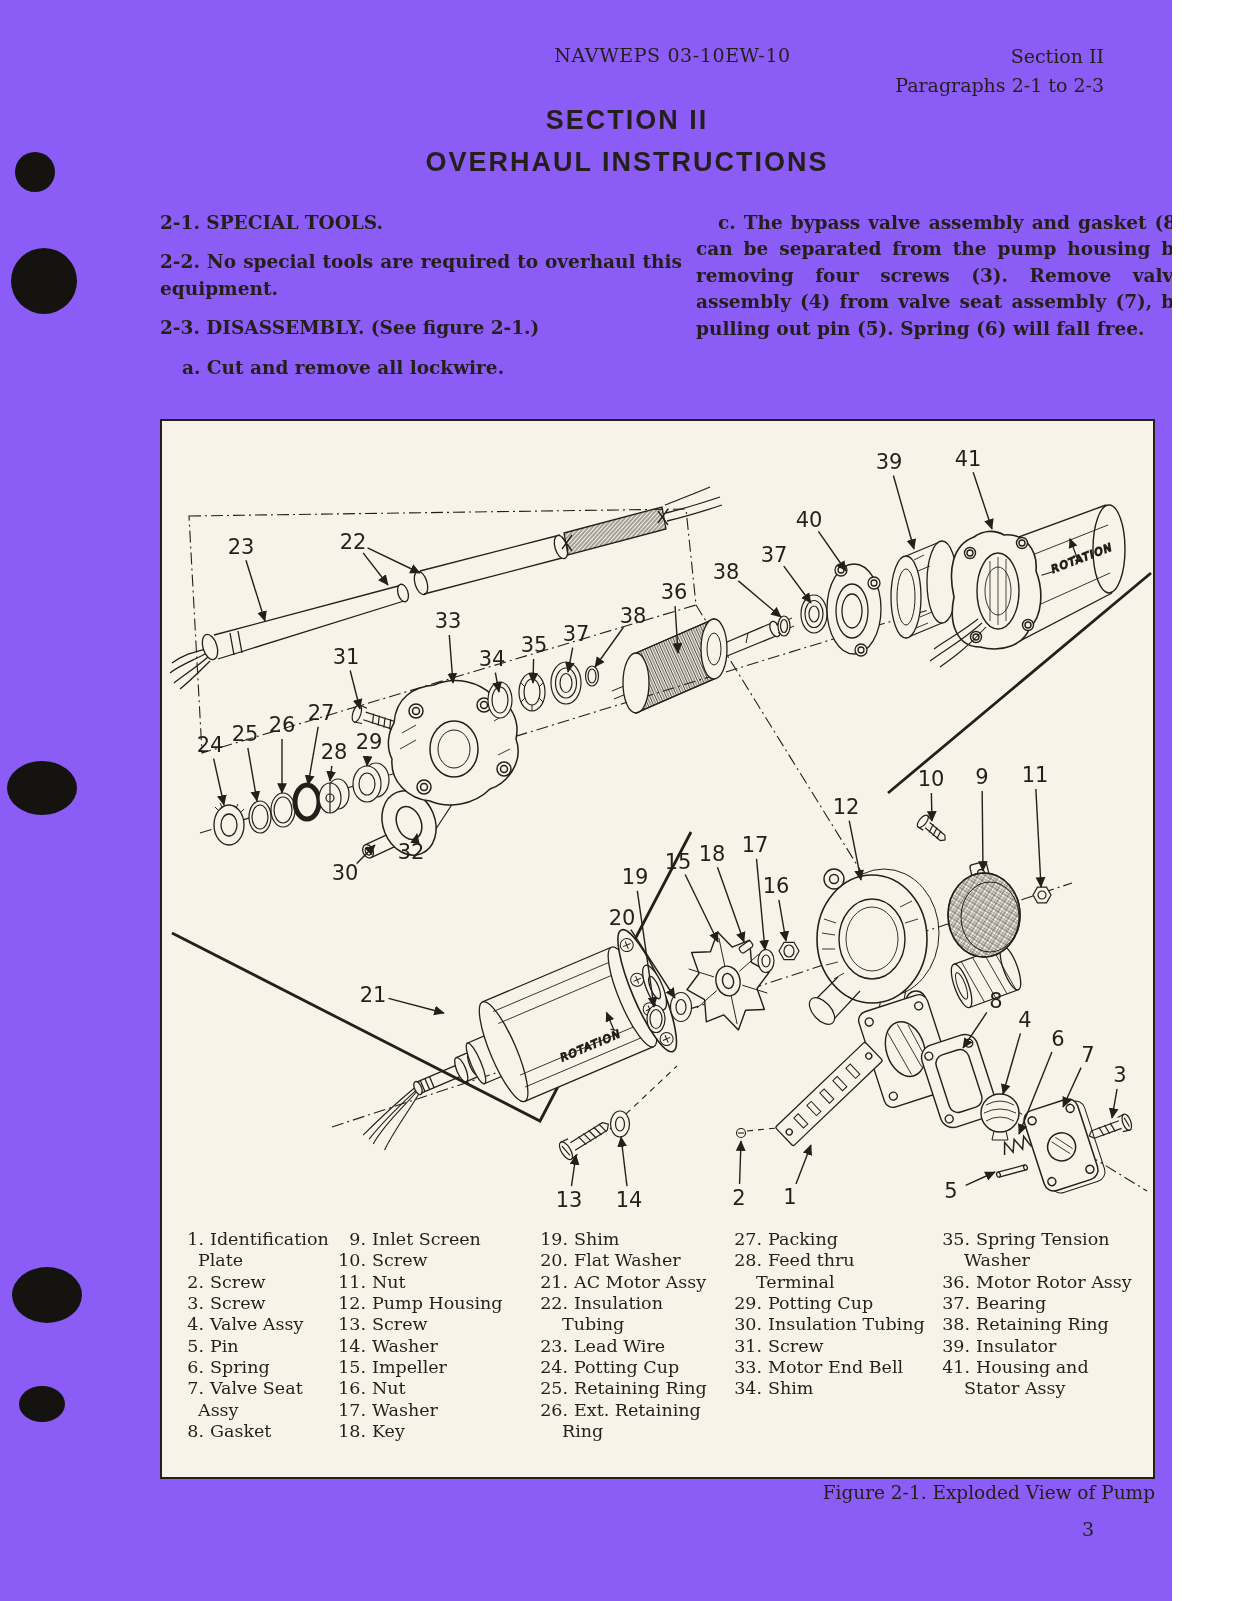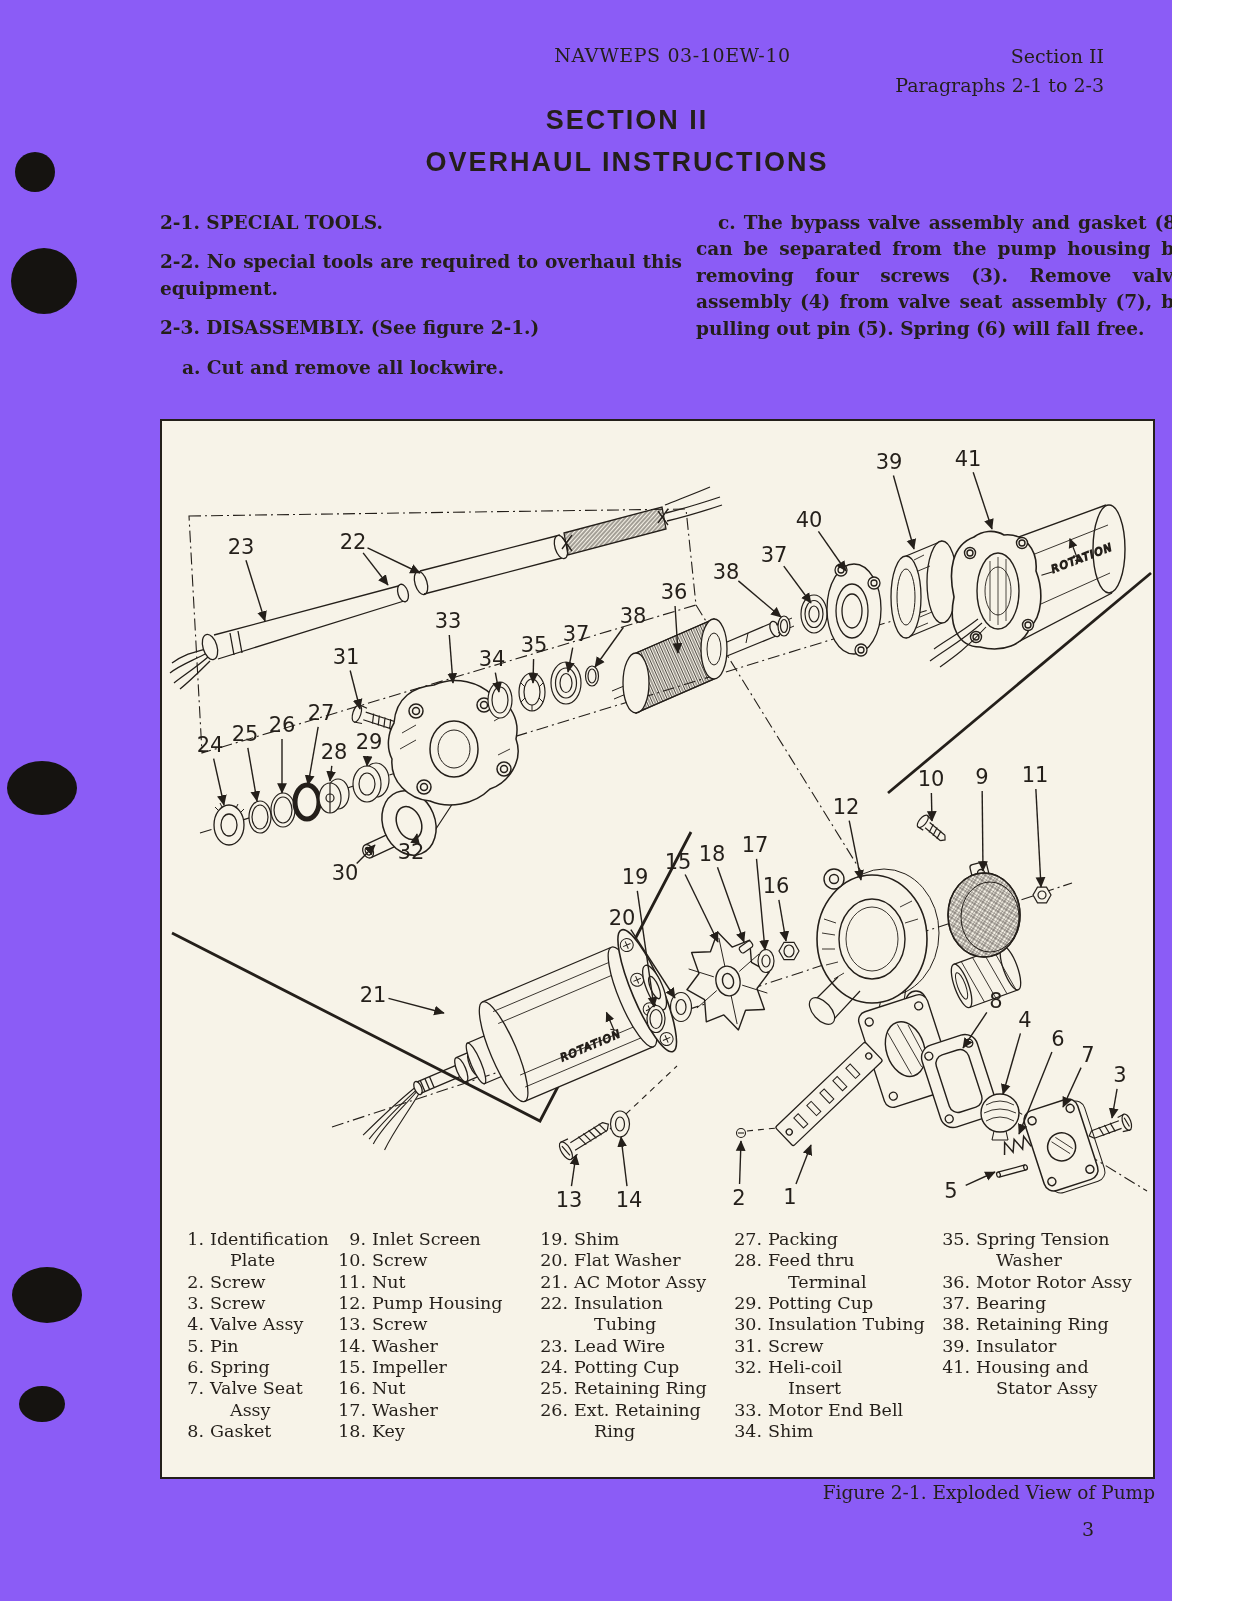--- a/index.html
+++ b/index.html
@@ -27,21 +27,21 @@
   .callout-num{font-family:"DejaVu Sans","Liberation Sans",sans-serif;font-size:21px;
     fill:#241f1a;text-anchor:middle;dominant-baseline:central;}
   .rot-label{font-family:"DejaVu Sans",sans-serif;font-size:10.5px;letter-spacing:1.5px;
     fill:#241f1a;font-style:italic;}
   .parts-list{position:absolute;left:12px;right:8px;top:808px;display:flex;
     justify-content:space-between;font-size:17.5px;line-height:1.22;}
   .pl-col0{width:150px;} .pl-col1{width:190px;} .pl-col2{width:182px;}
   .pl-col3{width:196px;} .pl-col4{width:205px;}
   .pl-item{white-space:nowrap;}
   .pl-num{display:inline-block;width:30px;text-align:right;margin-right:6px;}
-  .pl-lbl2{display:inline-block;margin-left:56px;}
+  .pl-lbl2{display:inline-block;margin-left:24px;}
   .caption{position:absolute;left:160px;top:1482px;width:995px;text-align:right;font-size:18.5px;}
   .page-num{position:absolute;top:1518px;right:78px;font-size:19px;}
   svg .ink{stroke:#241f1a;fill:none;}
 </style>
 </head>
 <body>
 
 <div class="page">
 
   <div class="punch" style="left:15px;top:152px;width:40px;height:40px;"></div>
@@ -641,21 +641,20 @@
           <div class="pl-item"><span class="pl-num">24.</span><span class="pl-lbl">Potting Cup</span></div>
           <div class="pl-item"><span class="pl-num">25.</span><span class="pl-lbl">Retaining Ring</span></div>
           <div class="pl-item"><span class="pl-num">26.</span><span class="pl-lbl">Ext. Retaining</span><br><span class="pl-lbl2">Ring</span></div>
         </div>
         <div class="pl-col pl-col3">
           <div class="pl-item"><span class="pl-num">27.</span><span class="pl-lbl">Packing</span></div>
           <div class="pl-item"><span class="pl-num">28.</span><span class="pl-lbl">Feed thru</span><br><span class="pl-lbl2">Terminal</span></div>
           <div class="pl-item"><span class="pl-num">29.</span><span class="pl-lbl">Potting Cup</span></div>
           <div class="pl-item"><span class="pl-num">30.</span><span class="pl-lbl">Insulation Tubing</span></div>
           <div class="pl-item"><span class="pl-num">31.</span><span class="pl-lbl">Screw</span></div>
-          <div class="pl-item"><span class="pl-num">32.</span><span class="pl-lbl">Heli-coil</span><br><span class="pl-lbl2">Insert</span></div>
           <div class="pl-item"><span class="pl-num">33.</span><span class="pl-lbl">Motor End Bell</span></div>
           <div class="pl-item"><span class="pl-num">34.</span><span class="pl-lbl">Shim</span></div>
         </div>
         <div class="pl-col pl-col4">
           <div class="pl-item"><span class="pl-num">35.</span><span class="pl-lbl">Spring Tension</span><br><span class="pl-lbl2">Washer</span></div>
           <div class="pl-item"><span class="pl-num">36.</span><span class="pl-lbl">Motor Rotor Assy</span></div>
           <div class="pl-item"><span class="pl-num">37.</span><span class="pl-lbl">Bearing</span></div>
           <div class="pl-item"><span class="pl-num">38.</span><span class="pl-lbl">Retaining Ring</span></div>
           <div class="pl-item"><span class="pl-num">39.</span><span class="pl-lbl">Insulator</span></div>
           <div class="pl-item"><span class="pl-num">41.</span><span class="pl-lbl">Housing and</span><br><span class="pl-lbl2">Stator Assy</span></div>

